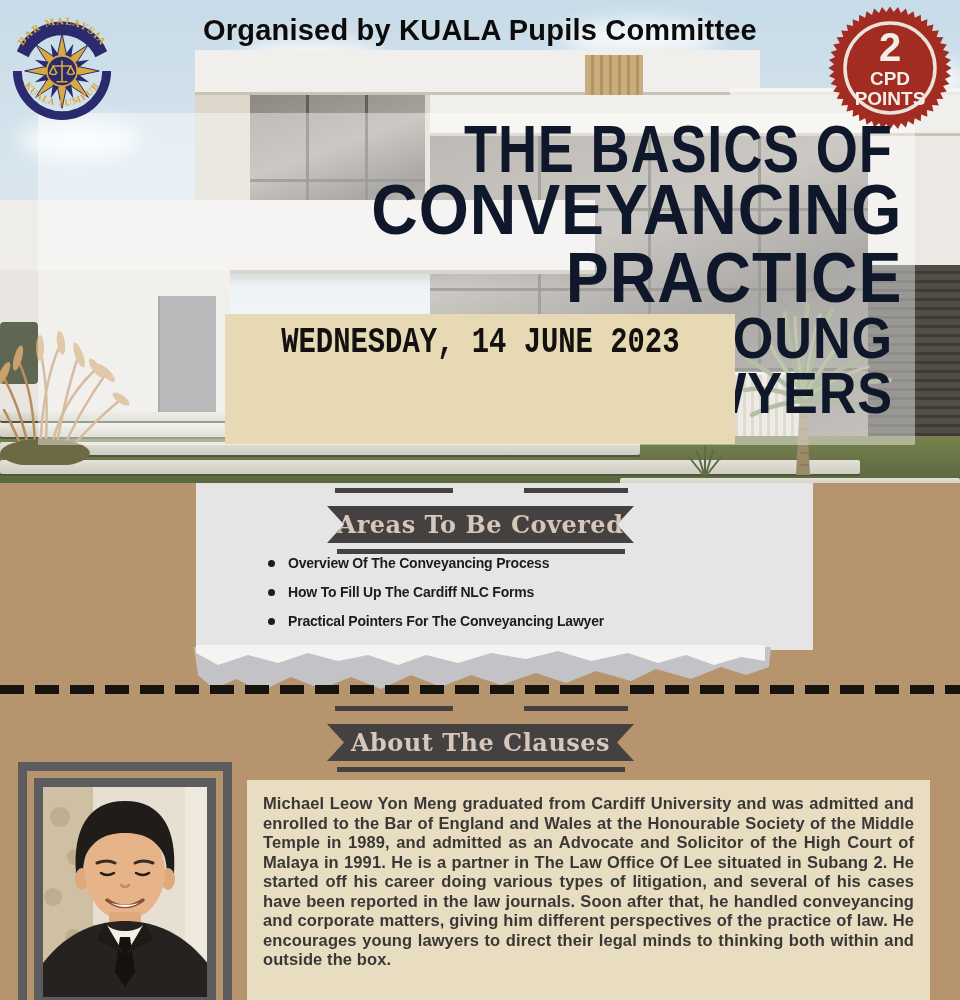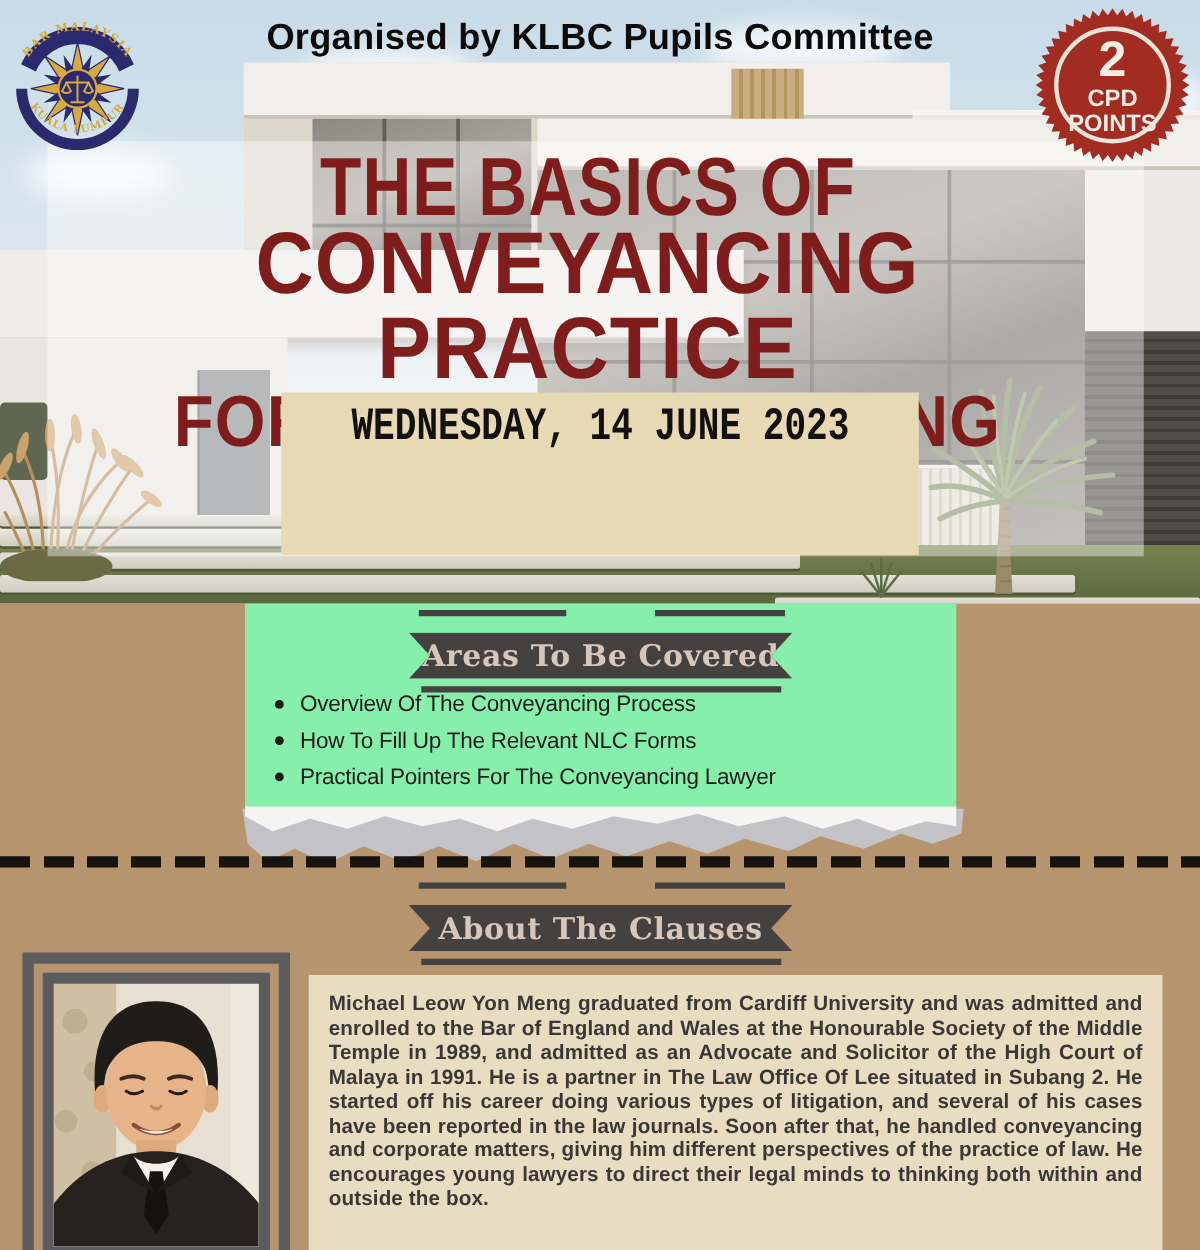--- a/index.html
+++ b/index.html
@@ -20,21 +20,21 @@
   .lightslats{background:repeating-linear-gradient(90deg,#e2ddd2 0 5px,#c9c2b4 5px 8px);}
   .lawn{position:absolute;left:0;top:436px;width:960px;height:47px;
         background:linear-gradient(180deg,#77824f,#5a673f);}
   .paver{position:absolute;background:linear-gradient(180deg,#e3e0d7,#cfccc2);border-radius:2px;box-shadow:0 2px 0 #4d5936;}
   .overlay-band{position:absolute;left:38px;top:113px;width:877px;height:332px;
                 background:rgba(255,255,255,.42);}
 
   
   .organiser{position:absolute;left:0;top:14px;width:960px;text-align:center;
              font-size:29px;font-weight:bold;color:#0c0b0a;letter-spacing:.2px;}
-  .title{position:absolute;left:0;top:118px;width:940px;text-align:center;color:#7f1d1d;font-weight:bold;line-height:1;}
+  .title{position:absolute;left:0;top:118px;width:940px;text-align:right;color:#0f172a;font-weight:bold;line-height:1;}
   .title .t1{display:inline-block;font-size:66px;transform:scaleX(.82);letter-spacing:1px;}
   .title .t2{display:inline-block;font-size:70px;transform:scaleX(.92);letter-spacing:1px;margin-top:-4px;}
   .title .t3{display:inline-block;font-size:58px;transform:scaleX(.90);letter-spacing:1px;margin-top:-2px;}
   .title div{line-height:.96;}
 
   .schedule{position:absolute;left:225px;top:314px;width:510px;height:130px;background:#e6d9b3;
             text-align:center;color:#121110;font-weight:bold;padding-top:8px;box-sizing:border-box;}
   .schedule div{line-height:40px;font-family:Liberation Mono, monospace;}
   .schedule span{display:inline-block;font-size:37px;transform:scaleX(.78);white-space:nowrap;}
 
@@ -45,23 +45,23 @@
   
   .ribbon-wrap{position:absolute;width:307px;height:66px;}
   .ribbon-line{position:absolute;height:5px;background:#454140;}
   .ribbon{position:absolute;left:0;top:18px;width:307px;height:37px;background:#454140;
           clip-path:polygon(0 0,100% 0,calc(100% - 17px) 50%,100% 100%,0 100%,17px 50%);
           display:flex;align-items:center;justify-content:center;}
   .ribbon span{font-family:"DejaVu Serif","Liberation Serif",serif;font-weight:bold;
                font-size:24px;color:#d6c7ba;letter-spacing:.5px;white-space:nowrap;}
 
   
-  .card{position:absolute;left:196px;top:483px;width:569px;height:167px;background:#86efac;}
+  .card{position:absolute;left:196px;top:483px;width:569px;height:167px;background:#e5e5e5;padding-left:48px;}
   .card ul{margin:66px 0 0 0;padding:0 0 0 44px;list-style:none;}
-  .card li{position:relative;font-size:18px;font-weight:normal;color:#1e1c1b;line-height:29px;letter-spacing:-.2px;white-space:nowrap;}
+  .card li{position:relative;font-size:14px;font-weight:bold;color:#1e1c1b;line-height:29px;letter-spacing:-.2px;white-space:nowrap;}
   .card li::before{content:"";position:absolute;left:-20px;top:11px;width:7px;height:7px;border-radius:50%;background:#1e1c1b;}
   .tear{position:absolute;left:186px;top:645px;width:589px;height:52px;}
 
   .dashes{position:absolute;left:0;top:685px;width:960px;height:9px;
           background:repeating-linear-gradient(90deg,#17130e 0 24px,transparent 24px 35px);}
 
   
   .frame{position:absolute;left:18px;top:762px;width:214px;height:260px;
          border:9px solid #5c5c5e;background:#b5946e;box-sizing:border-box;padding:7px;}
   .frame-inner{width:100%;height:100%;border:9px solid #5c5c5e;box-sizing:border-box;overflow:hidden;background:#d8cfbe;}
@@ -214,21 +214,21 @@
       <path d="M42.5 64 a4 3 0 0 0 7 0"></path>
         <path d="M64 57 l-3.5 7"></path>
         <path d="M64 57 l3.5 7"></path>
       <path d="M60.5 64 a4 3 0 0 0 7 0"></path>
         <path d="M50 73 h10"></path>
     </g>
     <text font-size="9.5" letter-spacing="1"><textPath href="#arcTop" startOffset="50%" text-anchor="middle">BAR MALAYSIA</textPath></text>
     <text font-size="8.5" letter-spacing="1"><textPath href="#arcBot" startOffset="50%" text-anchor="middle">KUALA LUMPUR</textPath></text>
   </svg>
 
-  <div class="organiser">Organised by KLBC Pupils Committee</div>
+  <div class="organiser">Organised by KUALA Pupils Committee</div>
 
   <svg class="badge" viewBox="0 0 124 124">
     <polygon id="badge-burst" fill="#a32c22" points="123.5,62.0 117.9,65.7 123.0,70.0 116.9,72.9 121.4,77.9 115.0,80.0 118.8,85.5 112.2,86.8 115.3,92.8 108.6,93.1 110.8,99.4 104.1,98.9 105.5,105.5 98.9,104.1 99.4,110.8 93.1,108.6 92.8,115.3 86.8,112.2 85.5,118.8 80.0,115.0 77.9,121.4 72.9,116.9 70.0,123.0 65.7,117.9 62.0,123.5 58.3,117.9 54.0,123.0 51.1,116.9 46.1,121.4 44.0,115.0 38.5,118.8 37.2,112.2 31.3,115.3 30.9,108.6 24.6,110.8 25.1,104.1 18.5,105.5 19.9,98.9 13.2,99.4 15.4,93.1 8.7,92.8 11.8,86.8 5.2,85.5 9.0,80.0 2.6,77.9 7.1,72.9 1.0,70.0 6.1,65.7 0.5,62.0 6.1,58.3 1.0,54.0 7.1,51.1 2.6,46.1 9.0,44.0 5.2,38.5 11.8,37.2 8.7,31.3 15.4,30.9 13.2,24.6 19.9,25.1 18.5,18.5 25.1,19.9 24.6,13.2 30.9,15.4 31.2,8.7 37.2,11.8 38.5,5.2 44.0,9.0 46.1,2.6 51.1,7.1 54.0,1.0 58.3,6.1 62.0,0.5 65.7,6.1 70.0,1.0 72.9,7.1 77.9,2.6 80.0,9.0 85.5,5.2 86.8,11.8 92.8,8.7 93.1,15.4 99.4,13.2 98.9,19.9 105.5,18.5 104.1,25.1 110.8,24.6 108.6,30.9 115.3,31.2 112.2,37.2 118.8,38.5 115.0,44.0 121.4,46.1 116.9,51.1 123.0,54.0 117.9,58.3"></polygon>
     <circle cx="62" cy="62" r="53" fill="#a32c22"></circle>
     <circle cx="62" cy="62" r="45" fill="none" stroke="#e8e4da" stroke-width="3.5"></circle>
     <text x="62" y="55" font-size="40" text-anchor="middle">2</text>
     <text x="62" y="79" font-size="19" text-anchor="middle">CPD</text>
     <text x="62" y="99" font-size="19" text-anchor="middle">POINTS</text>
   </svg>
 
@@ -246,21 +246,21 @@
     <div class="ribbon-wrap" style="left:131px;top:5px;">
       <div class="ribbon-line" style="left:8px;top:0;width:118px;"></div>
       <div class="ribbon-line" style="left:197px;top:0;width:104px;"></div>
       <div class="ribbon">
           <span>Areas To Be Covered</span>
         </div>
       <div class="ribbon-line" style="left:10px;top:61px;width:288px;"></div>
     </div>
     <ul>
       <li>Overview Of The Conveyancing Process</li>
-      <li>How To Fill Up The Relevant NLC Forms</li>
+      <li>How To Fill Up The Cardiff NLC Forms</li>
       <li>Practical Pointers For The Conveyancing Lawyer</li>
     </ul>
   </div>
 
   <svg class="tear" viewBox="0 0 589 52">
     <polygon fill="#c3c3c7" points="8,2 585,2 583,22 560,30 535,22 505,34 470,24 445,36 410,26 380,38 350,28 315,40 285,30 255,42 225,30 195,44 165,32 135,44 105,32 75,46 50,34 28,44 12,30"></polygon>
     <polygon fill="#f5f4f2" points="10,0 579,0 579,16 555,12 528,20 500,10 472,18 442,8 405,16 372,6 340,14 305,8 272,18 240,10 212,20 182,10 152,16 122,8 92,18 62,10 32,20 10,8"></polygon>
   </svg>
 
   <div class="dashes"></div>

